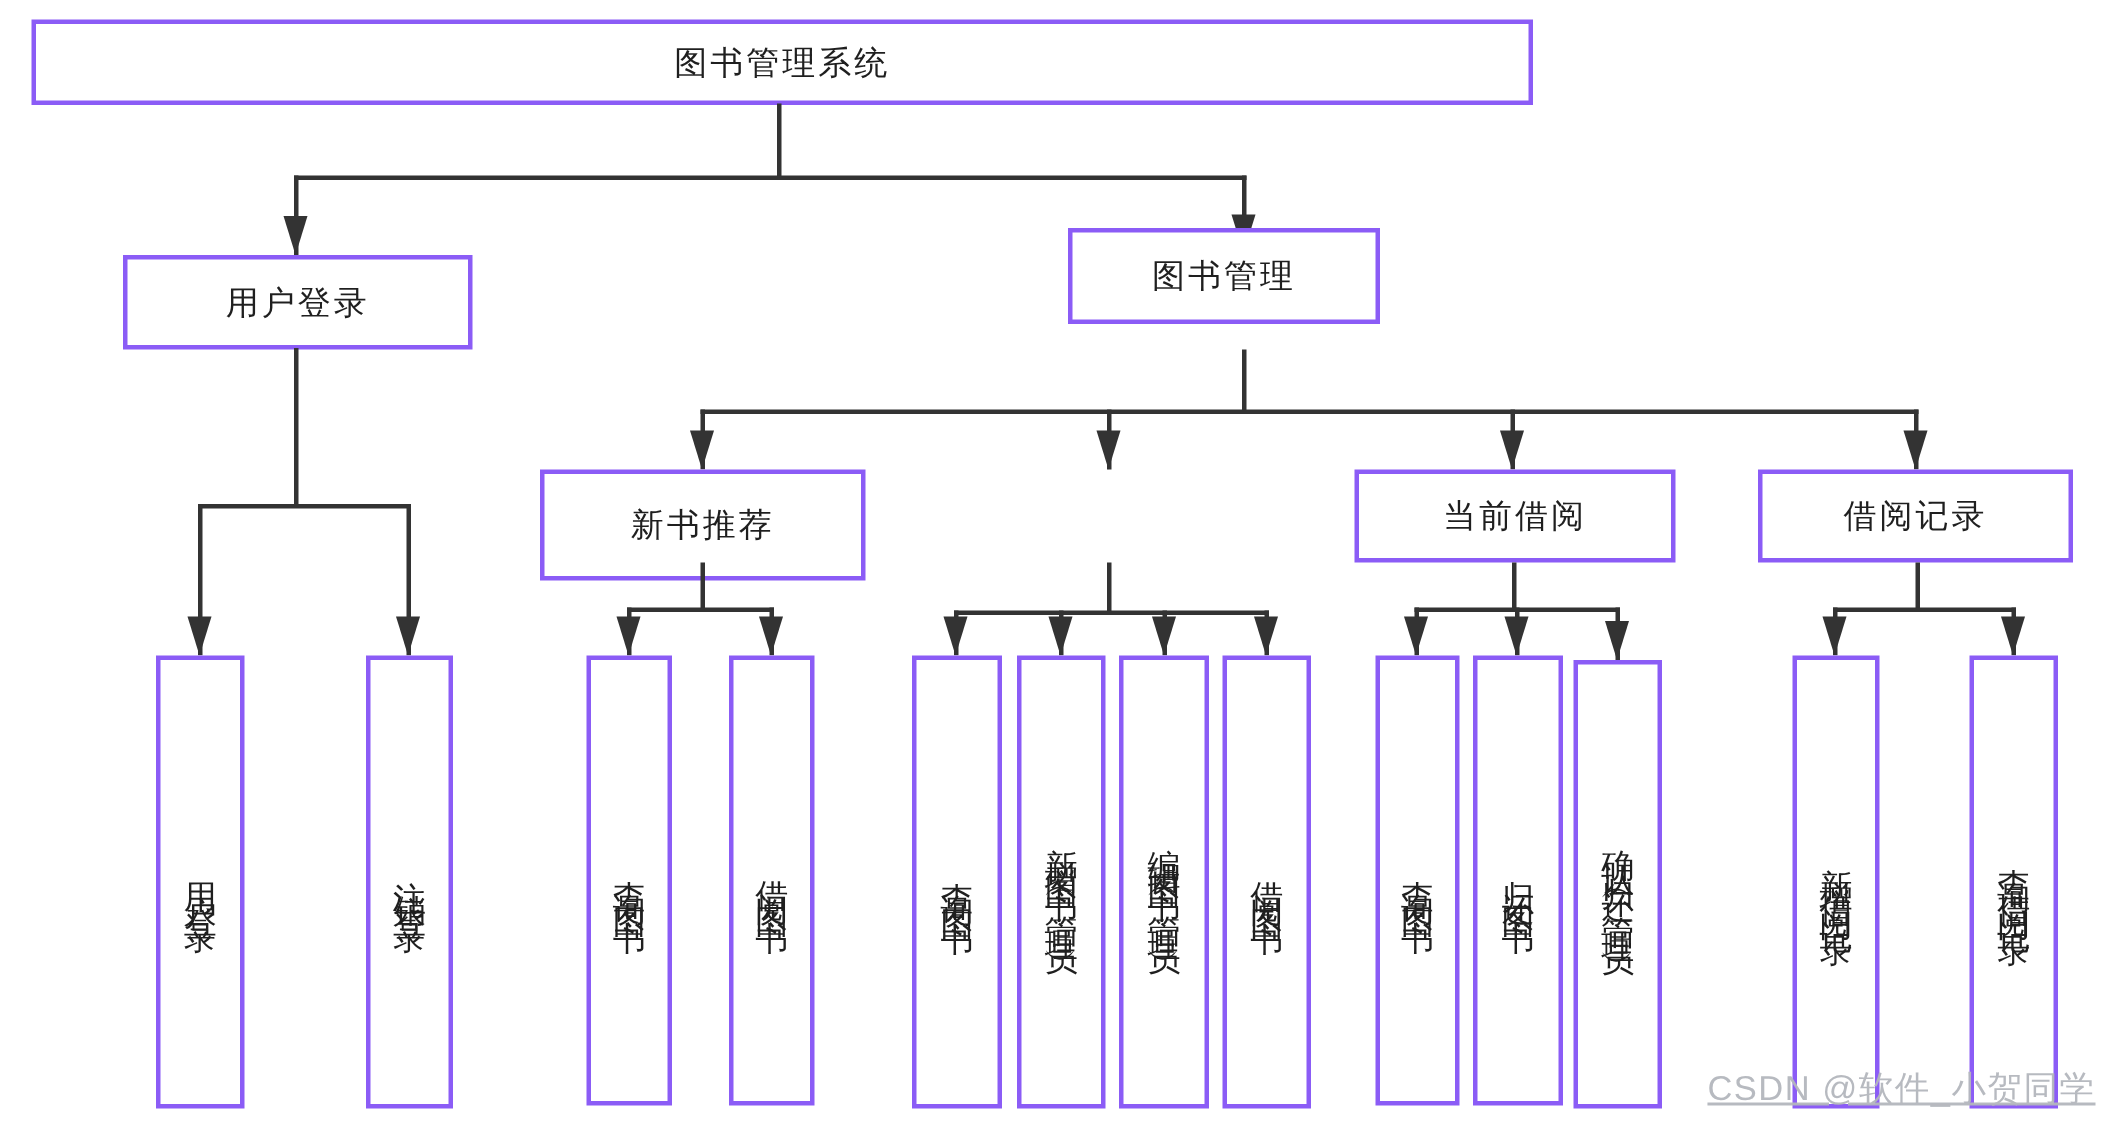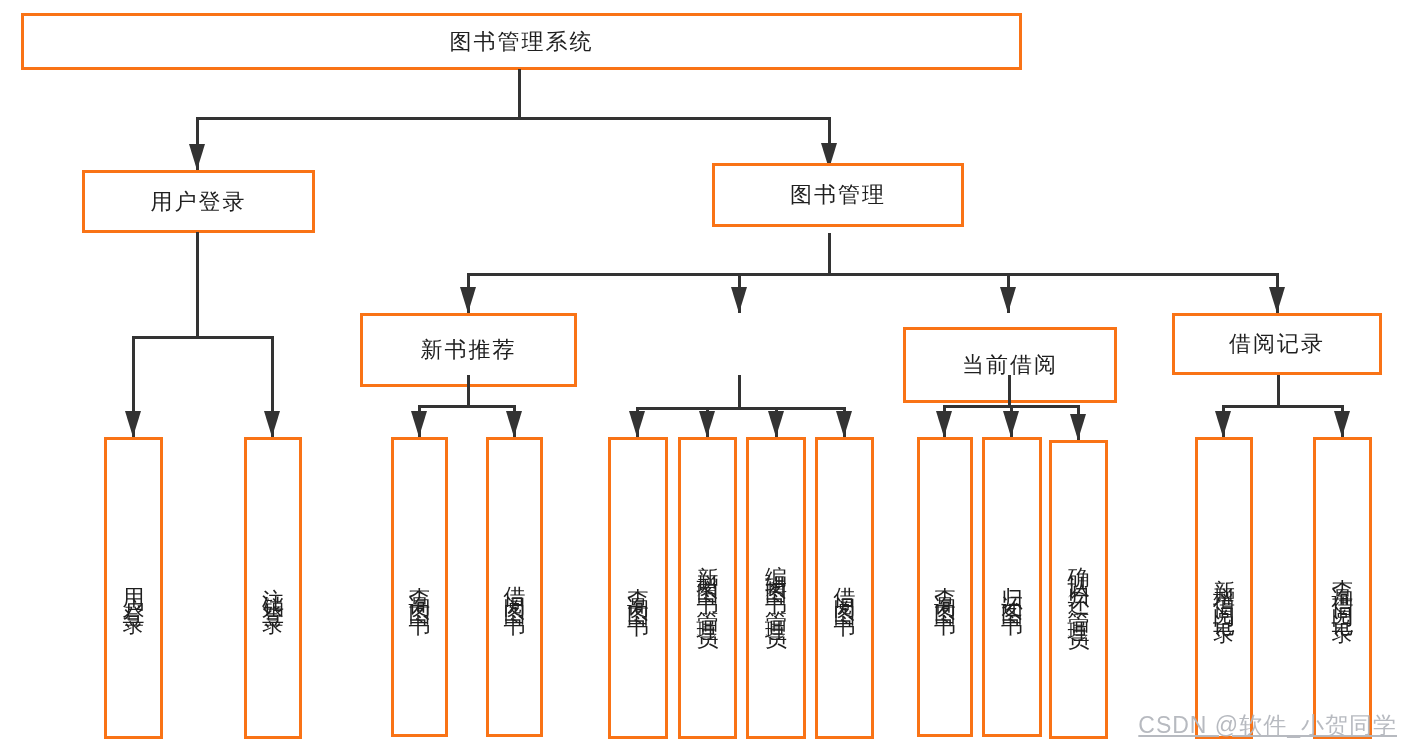--- a/index.html
+++ b/index.html
@@ -1,21 +1,21 @@
 <!DOCTYPE html>
 <html><head>
 <meta charset="utf-8">
 <style>
   html,body { margin:0; padding:0; background:#ffffff; }
   .canvas {
     position:relative; width:1405px; height:747px; background:#ffffff;
     font-family:"Liberation Serif","DejaVu Serif",serif; overflow:hidden;
   }
   .box {
-    position:absolute; box-sizing:border-box; border:3px solid #f97316;
+    position:absolute; box-sizing:border-box; border:3px solid #8b5cf6;
     background:#ffffff; display:flex; align-items:center; justify-content:center;
     color:#1f1f1f;
   }
   .h-label { font-size:22px; letter-spacing:2px; white-space:nowrap; }
   .v-label {
     writing-mode:vertical-rl; text-orientation:mixed;
     font-size:22px; letter-spacing:9px; line-height:1; white-space:nowrap;
   }
   .line { position:absolute; background:#333333; }
   .vline { width:3px; }
@@ -43,21 +43,21 @@
   <div class="line vline" style="left:518px;top:69px;height:49px"></div>
   <div class="line hline" style="left:196px;top:117px;width:635px"></div>
   <div class="line vline" style="left:196px;top:117px;height:53px"></div>
   <div class="arrow" style="left:189px;top:144px"></div>
   <div class="line vline" style="left:828px;top:117px;height:52px"></div>
   <div class="arrow" style="left:821px;top:143px"></div>
 
   <div class="box" style="left:82px;top:170px;width:233px;height:63px">
     <span class="h-label">用户登录</span>
   </div>
-  <div class="box" style="left:712px;top:163px;width:252px;height:64px">
+  <div class="box" style="left:712px;top:152px;width:208px;height:64px">
     <span class="h-label">图书管理</span>
   </div>
 
   <div class="line vline" style="left:196px;top:232px;height:106px"></div>
   <div class="line hline" style="left:132px;top:336px;width:142px"></div>
   <div class="line vline" style="left:132px;top:336px;height:101px"></div>
   <div class="arrow" style="left:125px;top:411px"></div>
   <div class="line vline" style="left:271px;top:336px;height:101px"></div>
   <div class="arrow" style="left:264px;top:411px"></div>
 
@@ -68,21 +68,21 @@
   <div class="line vline" style="left:738px;top:273px;height:40px"></div>
   <div class="arrow" style="left:731px;top:287px"></div>
   <div class="line vline" style="left:1007px;top:273px;height:40px"></div>
   <div class="arrow" style="left:1000px;top:287px"></div>
   <div class="line vline" style="left:1276px;top:273px;height:40px"></div>
   <div class="arrow" style="left:1269px;top:287px"></div>
 
   <div class="box" style="left:360px;top:313px;width:217px;height:74px">
     <span class="h-label">新书推荐</span>
   </div>
-  <div class="box" style="left:903px;top:327px;width:214px;height:76px">
+  <div class="box" style="left:903px;top:313px;width:214px;height:62px">
     <span class="h-label">当前借阅</span>
   </div>
   <div class="box" style="left:1172px;top:313px;width:210px;height:62px">
     <span class="h-label">借阅记录</span>
   </div>
 
   <div class="line vline" style="left:467px;top:375px;height:32px"></div>
   <div class="line hline" style="left:418px;top:405px;width:98px"></div>
   <div class="line vline" style="left:418px;top:405px;height:32px"></div>
   <div class="arrow" style="left:411px;top:411px"></div>

